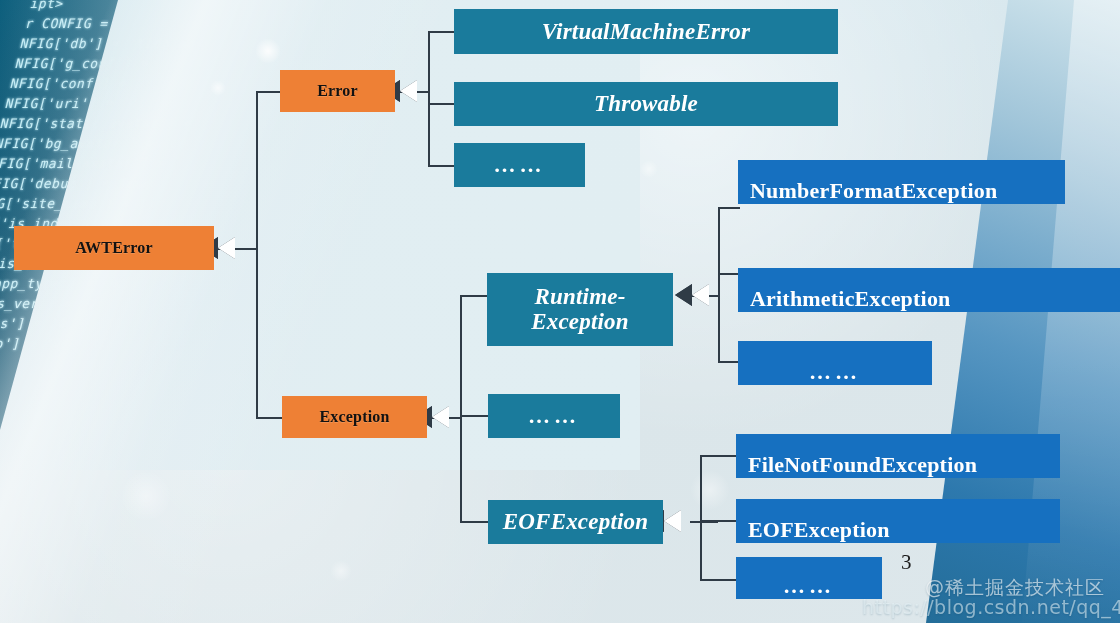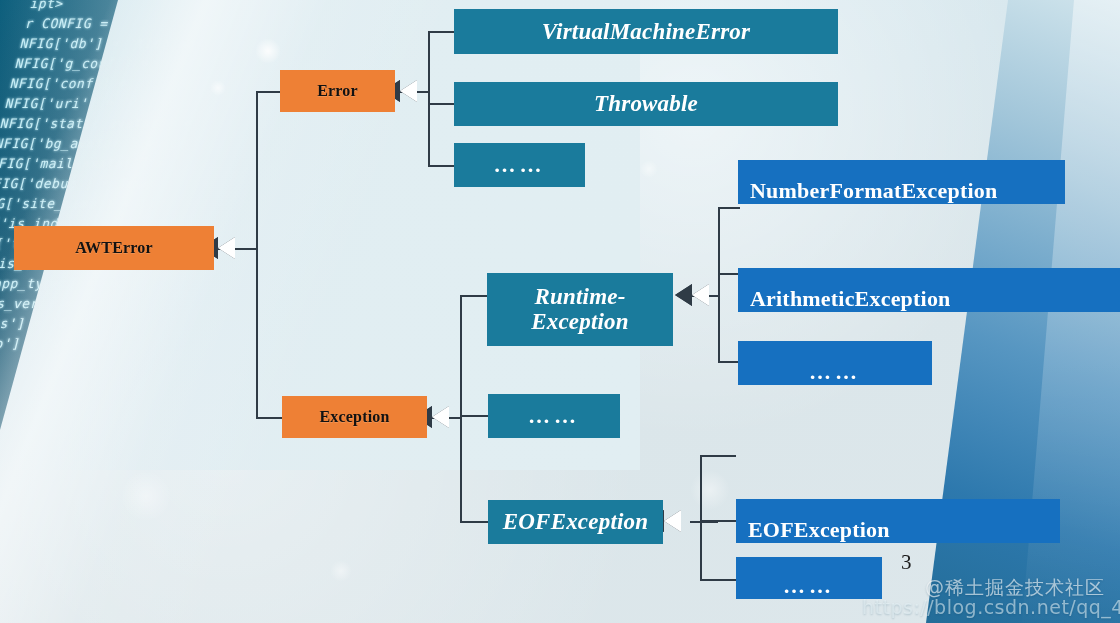--- a/index.html
+++ b/index.html
@@ -257,20 +257,23 @@
   <div class="box blue leafL" style="left:738px;top:160px;width:327px;height:44px;">
     <span>NumberFormatException</span>
   </div>
   <div class="box blue leafL" style="left:738px;top:268px;width:385px;height:44px;">
     <span>ArithmeticException</span>
   </div>
   <div class="box blue leaf" style="left:738px;top:341px;width:194px;height:44px;">
     <span class="dots">……</span>
   </div>
 
+  <div class="box blue leafL" style="left:736px;top:434px;width:324px;height:44px;">
+    <span>FileNotFoundException</span>
+  </div>
   <div class="box blue leafL" style="left:736px;top:499px;width:324px;height:44px;">
     <span>EOFException</span>
   </div>
   <div class="box blue leaf" style="left:736px;top:557px;width:146px;height:42px;">
     <span class="dots">……</span>
   </div>
 
   <div id="slide-number" style="left:901px;top:550px;">3</div>
 
   <div class="wm" id="wm-handle" style="left:925px;top:575px;">@稀土掘金技术社区</div>

